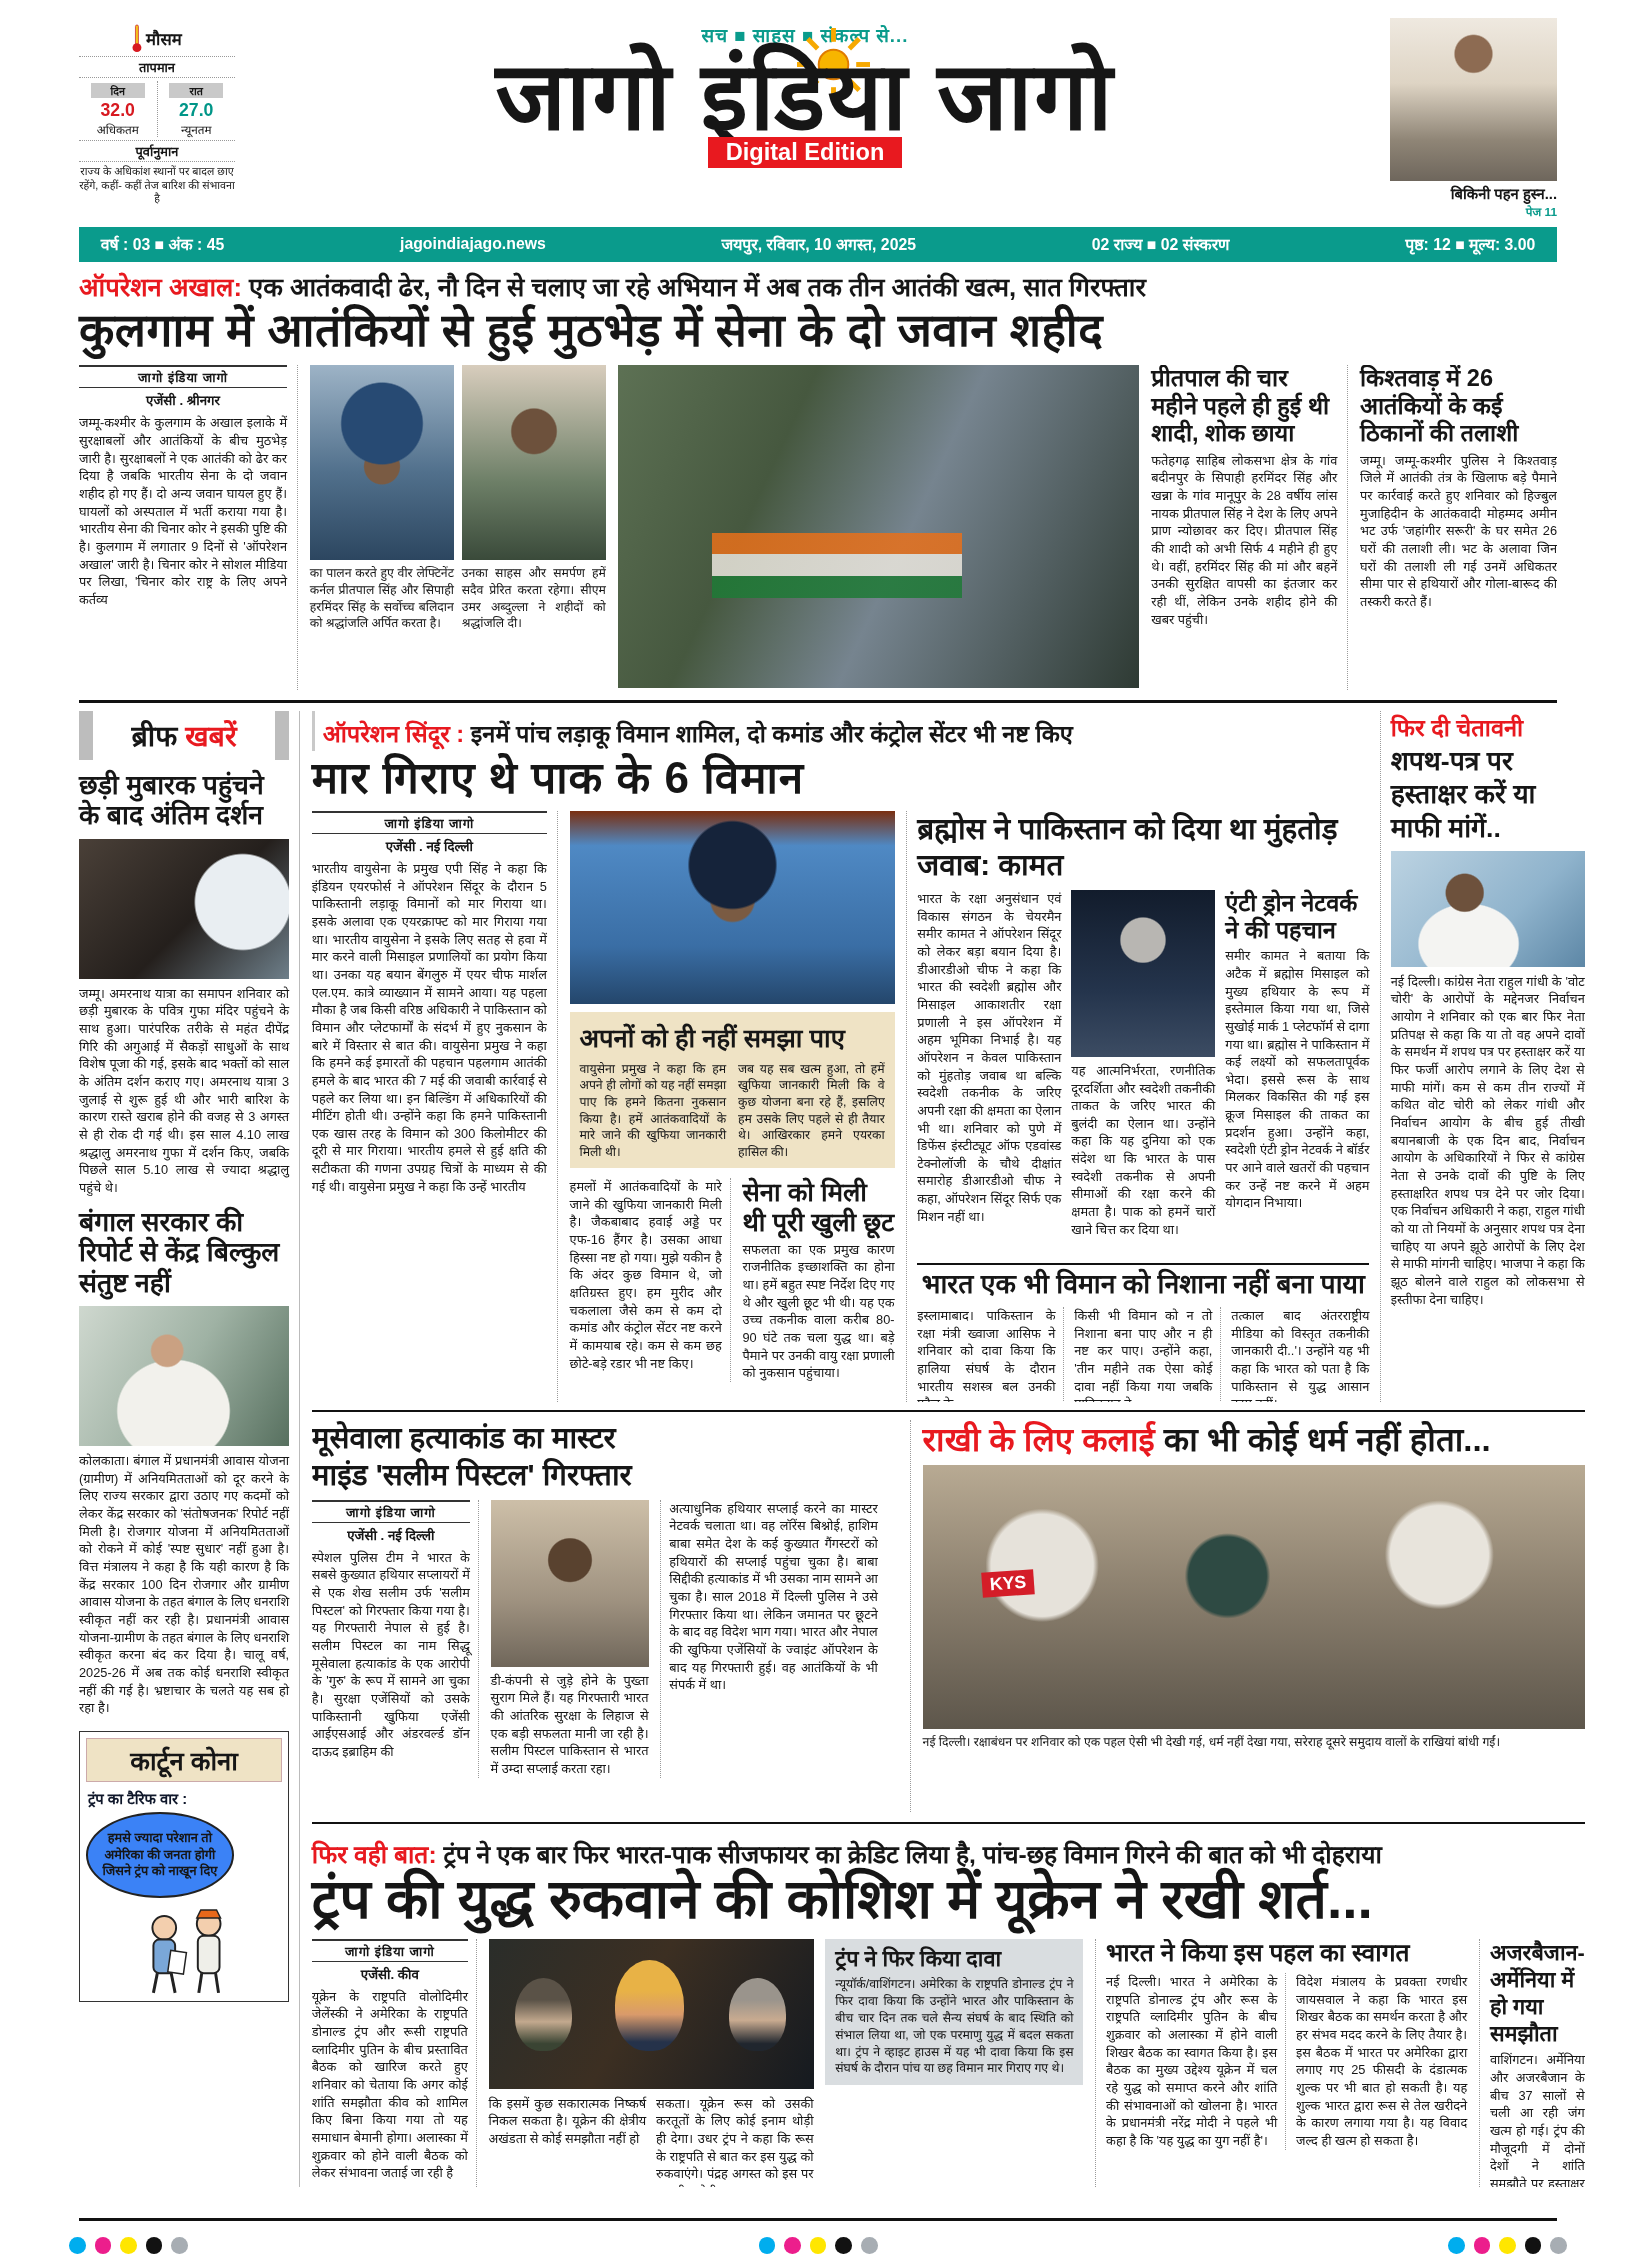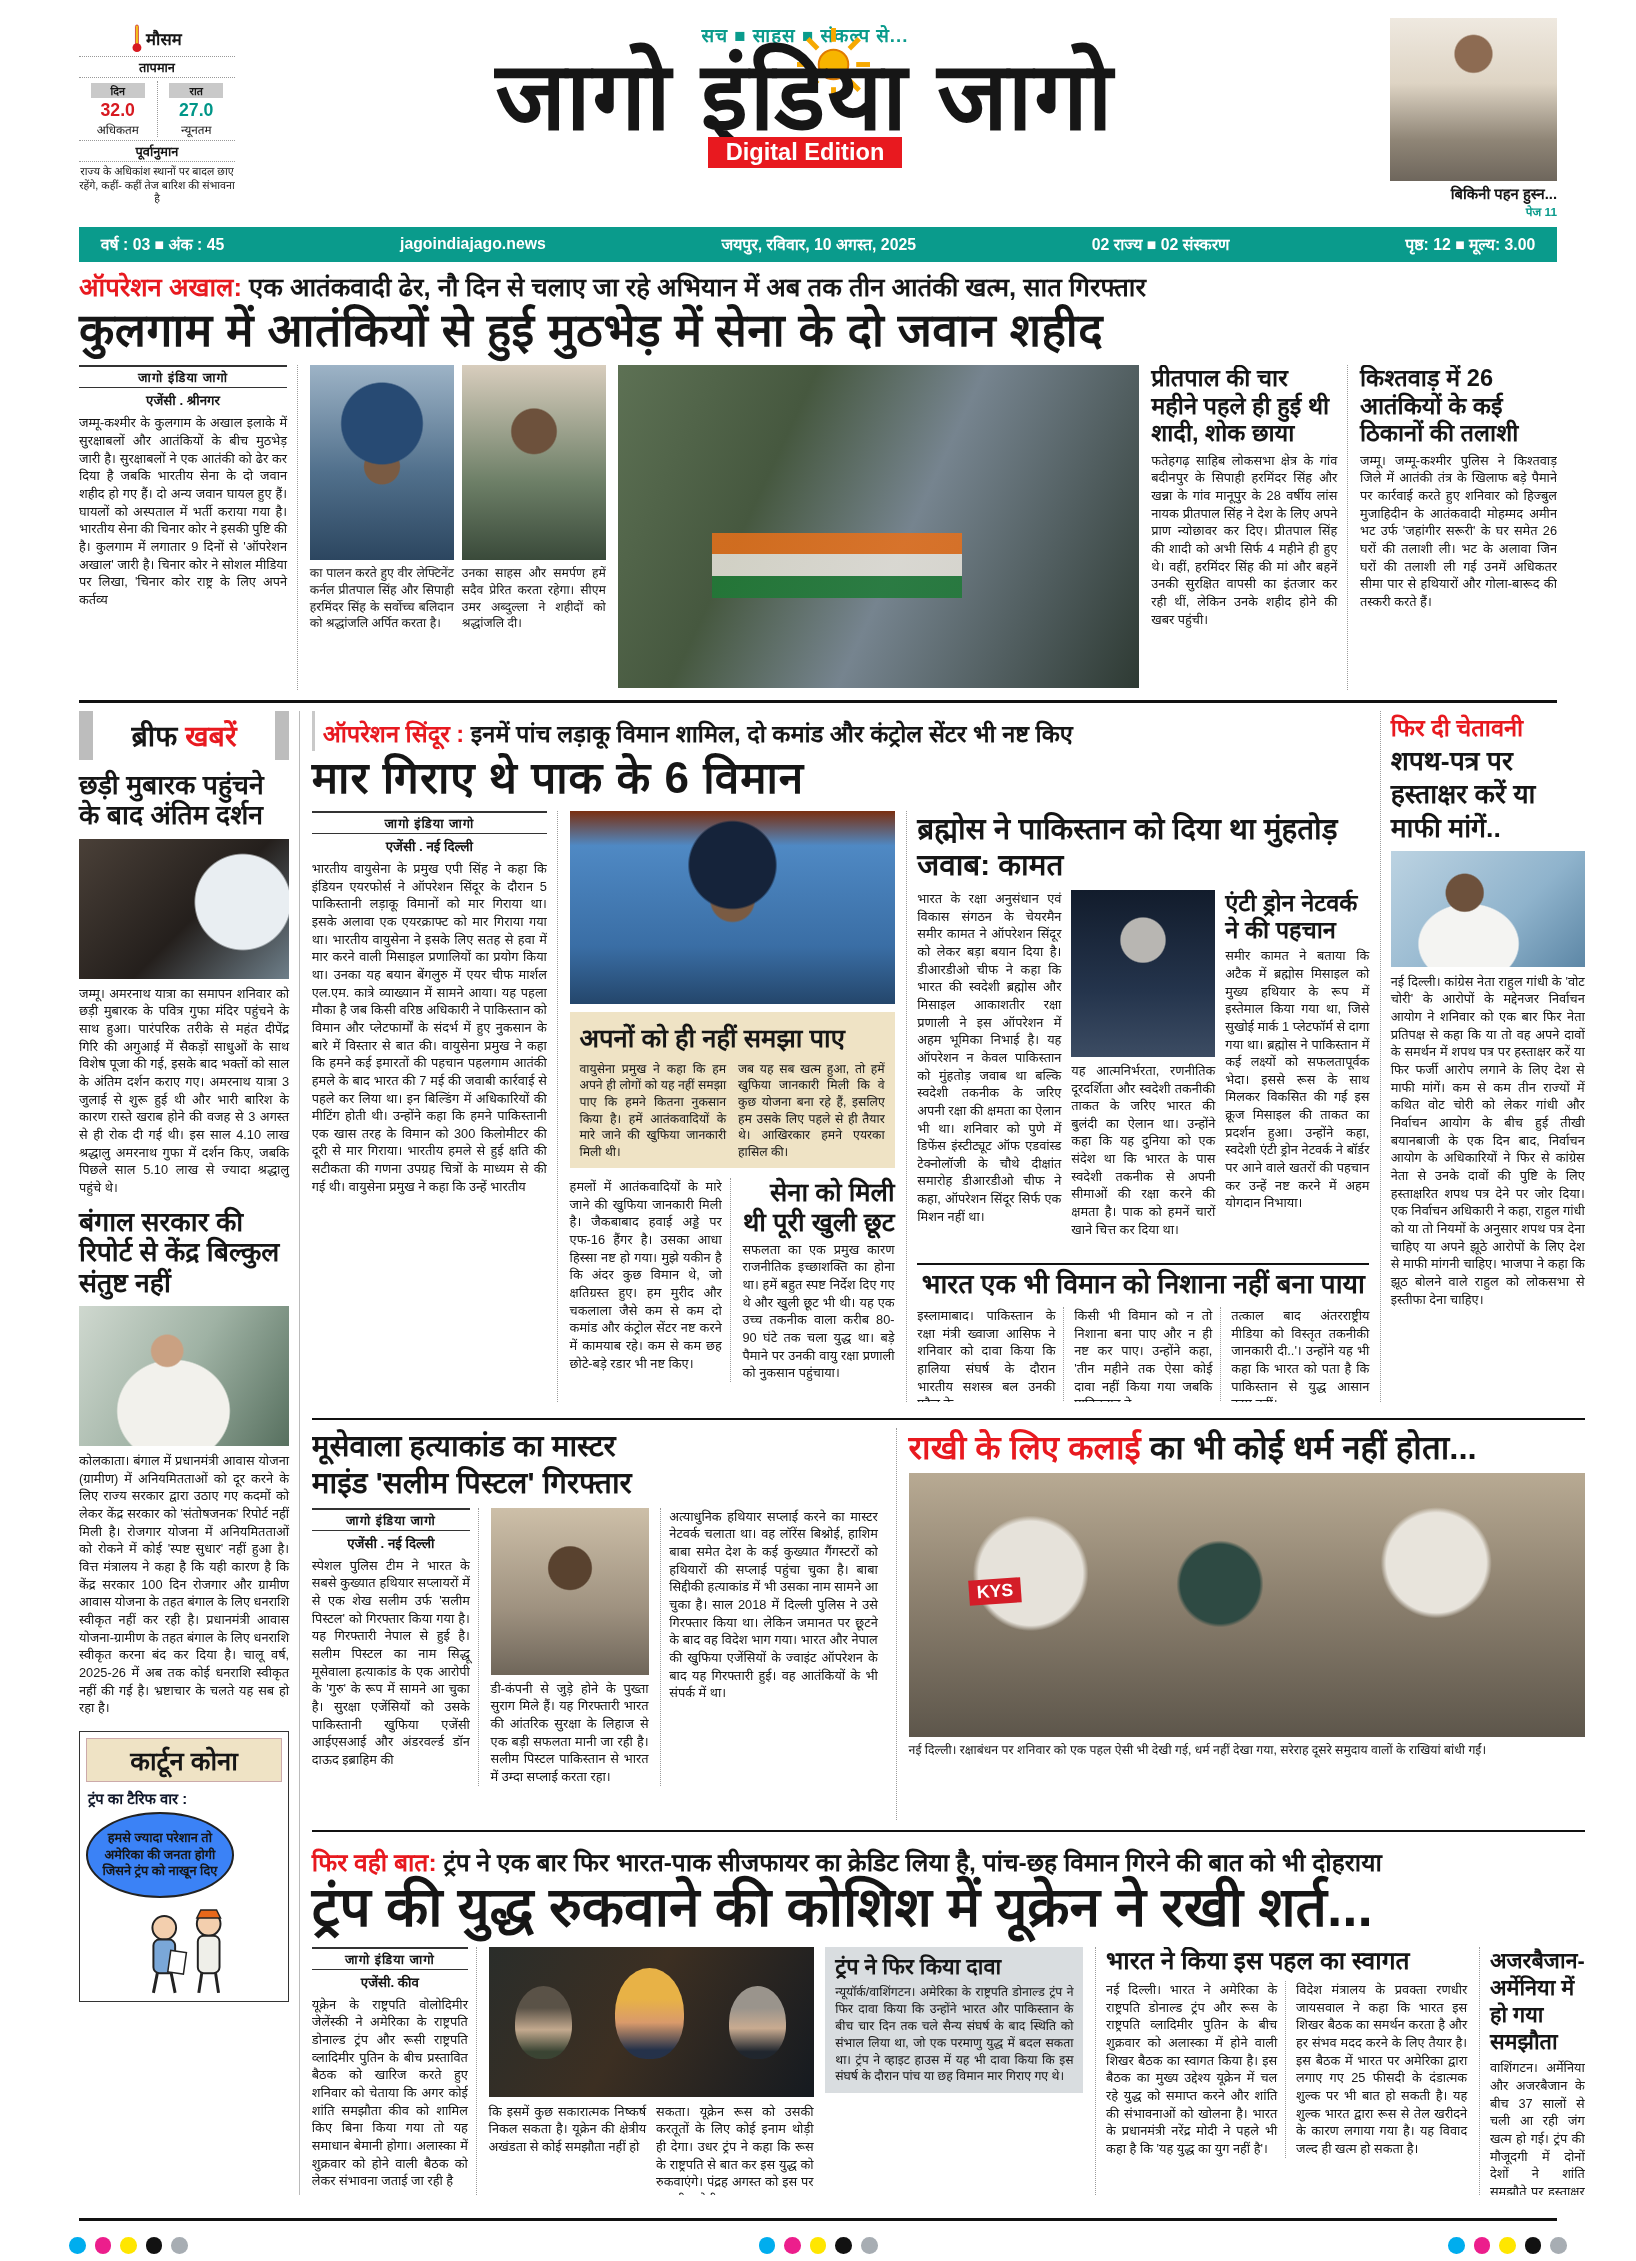--- a/index.html
+++ b/index.html
@@ -104,21 +104,21 @@
   .pic-airchief { width:100%; height:193px;
      background: radial-gradient(circle at 50% 28%, #15233a 20%, transparent 21%),
      radial-gradient(circle at 50% 46%, #7a5b43 11%, transparent 12%),
      linear-gradient(180deg,#7a2f10 0%, #4f89c4 18%, #3a6ea5 70%, #24466b 100%); }
   .tanbox { background:#efe3c5; padding:7.9px 9.9px; margin-top:7.9px; }
   .tanbox h3 { font-size:25.6px; text-align:left; margin-bottom:5.9px; }
   .tan-cols { display:flex; gap:11.8px; }
   .tan-cols > div { flex:1; font-size:12.3px; line-height:1.35; text-align:justify; }
   .sin-below { display:flex; gap:11.8px; margin-top:9.9px; }
   .sin-below > div { flex:1; }
-  .sena-h { font-size:25.6px; margin-bottom:3.9px;text-align:right; }
+  .sena-h { font-size:25.6px; margin-bottom:3.9px; }
   
   .brahmos { width:463px; flex:none; }
   .brahmos h2 { font-size:29.6px; line-height:1.2; margin-bottom:7.9px; }
   .br-row { display:flex; gap:9.9px; }
   .br-row .c { flex:1; }
   .pic-kamat { width:100%; height:167px;
      background: radial-gradient(circle at 50% 30%, #b8b6b2 16%, transparent 17%),
      linear-gradient(180deg,#121c2c 0%, #24344c 60%, #3c4c63 100%); margin-bottom:4.9px; }
   .anti-h { font-size:23.6px; margin-bottom:3px; }
   .asif { border-top:2px solid #111; margin-top:25px; padding-top:3.9px; }
@@ -127,21 +127,21 @@
   .asif-cols > div { flex:1; }
   
   .warn { width:205px; flex:none; border-left:1px dotted #9a9a9a; padding-left:9.9px; }
   .warn .wk { color:#e8191f; font-weight:bold; font-size:23.6px; }
   .warn h2 { font-size:26.6px; line-height:1.25; margin:2px 0 5.9px 0; }
   .pic-rahul { width:100%; height:116px;
      background: radial-gradient(circle at 38% 36%, #6d513c 13%, transparent 14%),
      radial-gradient(ellipse at 40% 80%, #f4f4f2 30%, transparent 31%),
      linear-gradient(135deg,#bcd3e2 0%, #8fb3cc 60%, #5d87a6 100%); margin-bottom:5.9px; }
   
-  .mid-row { display:flex; gap:18px; border-top:2px solid #111; margin-top:16px; padding-top:7.9px; height:402px; overflow:hidden; }
+  .mid-row { display:flex; gap:32px; border-top:2px solid #111; margin-top:8px; padding-top:7.9px; height:402px; overflow:hidden; }
   .muse { width:566px; flex:none; }
   .muse h2 { font-size:29.6px; line-height:1.25; width:325px; }
   .muse-cols { display:flex; gap:11.8px; margin-top:5.9px; }
   .muse-c1 { width:167px; flex:none; }
   .muse-c2 { width:158px; flex:none; }
   .pic-mug { width:100%; height:167px;
      background: radial-gradient(circle at 50% 36%, #59422f 16%, transparent 17%),
      linear-gradient(180deg,#cdbfa8 0%, #9f9280 60%, #6f665a 100%); margin-bottom:4.9px; }
   .muse-c3 { flex:1; }
   .rakhi { flex:1; }

